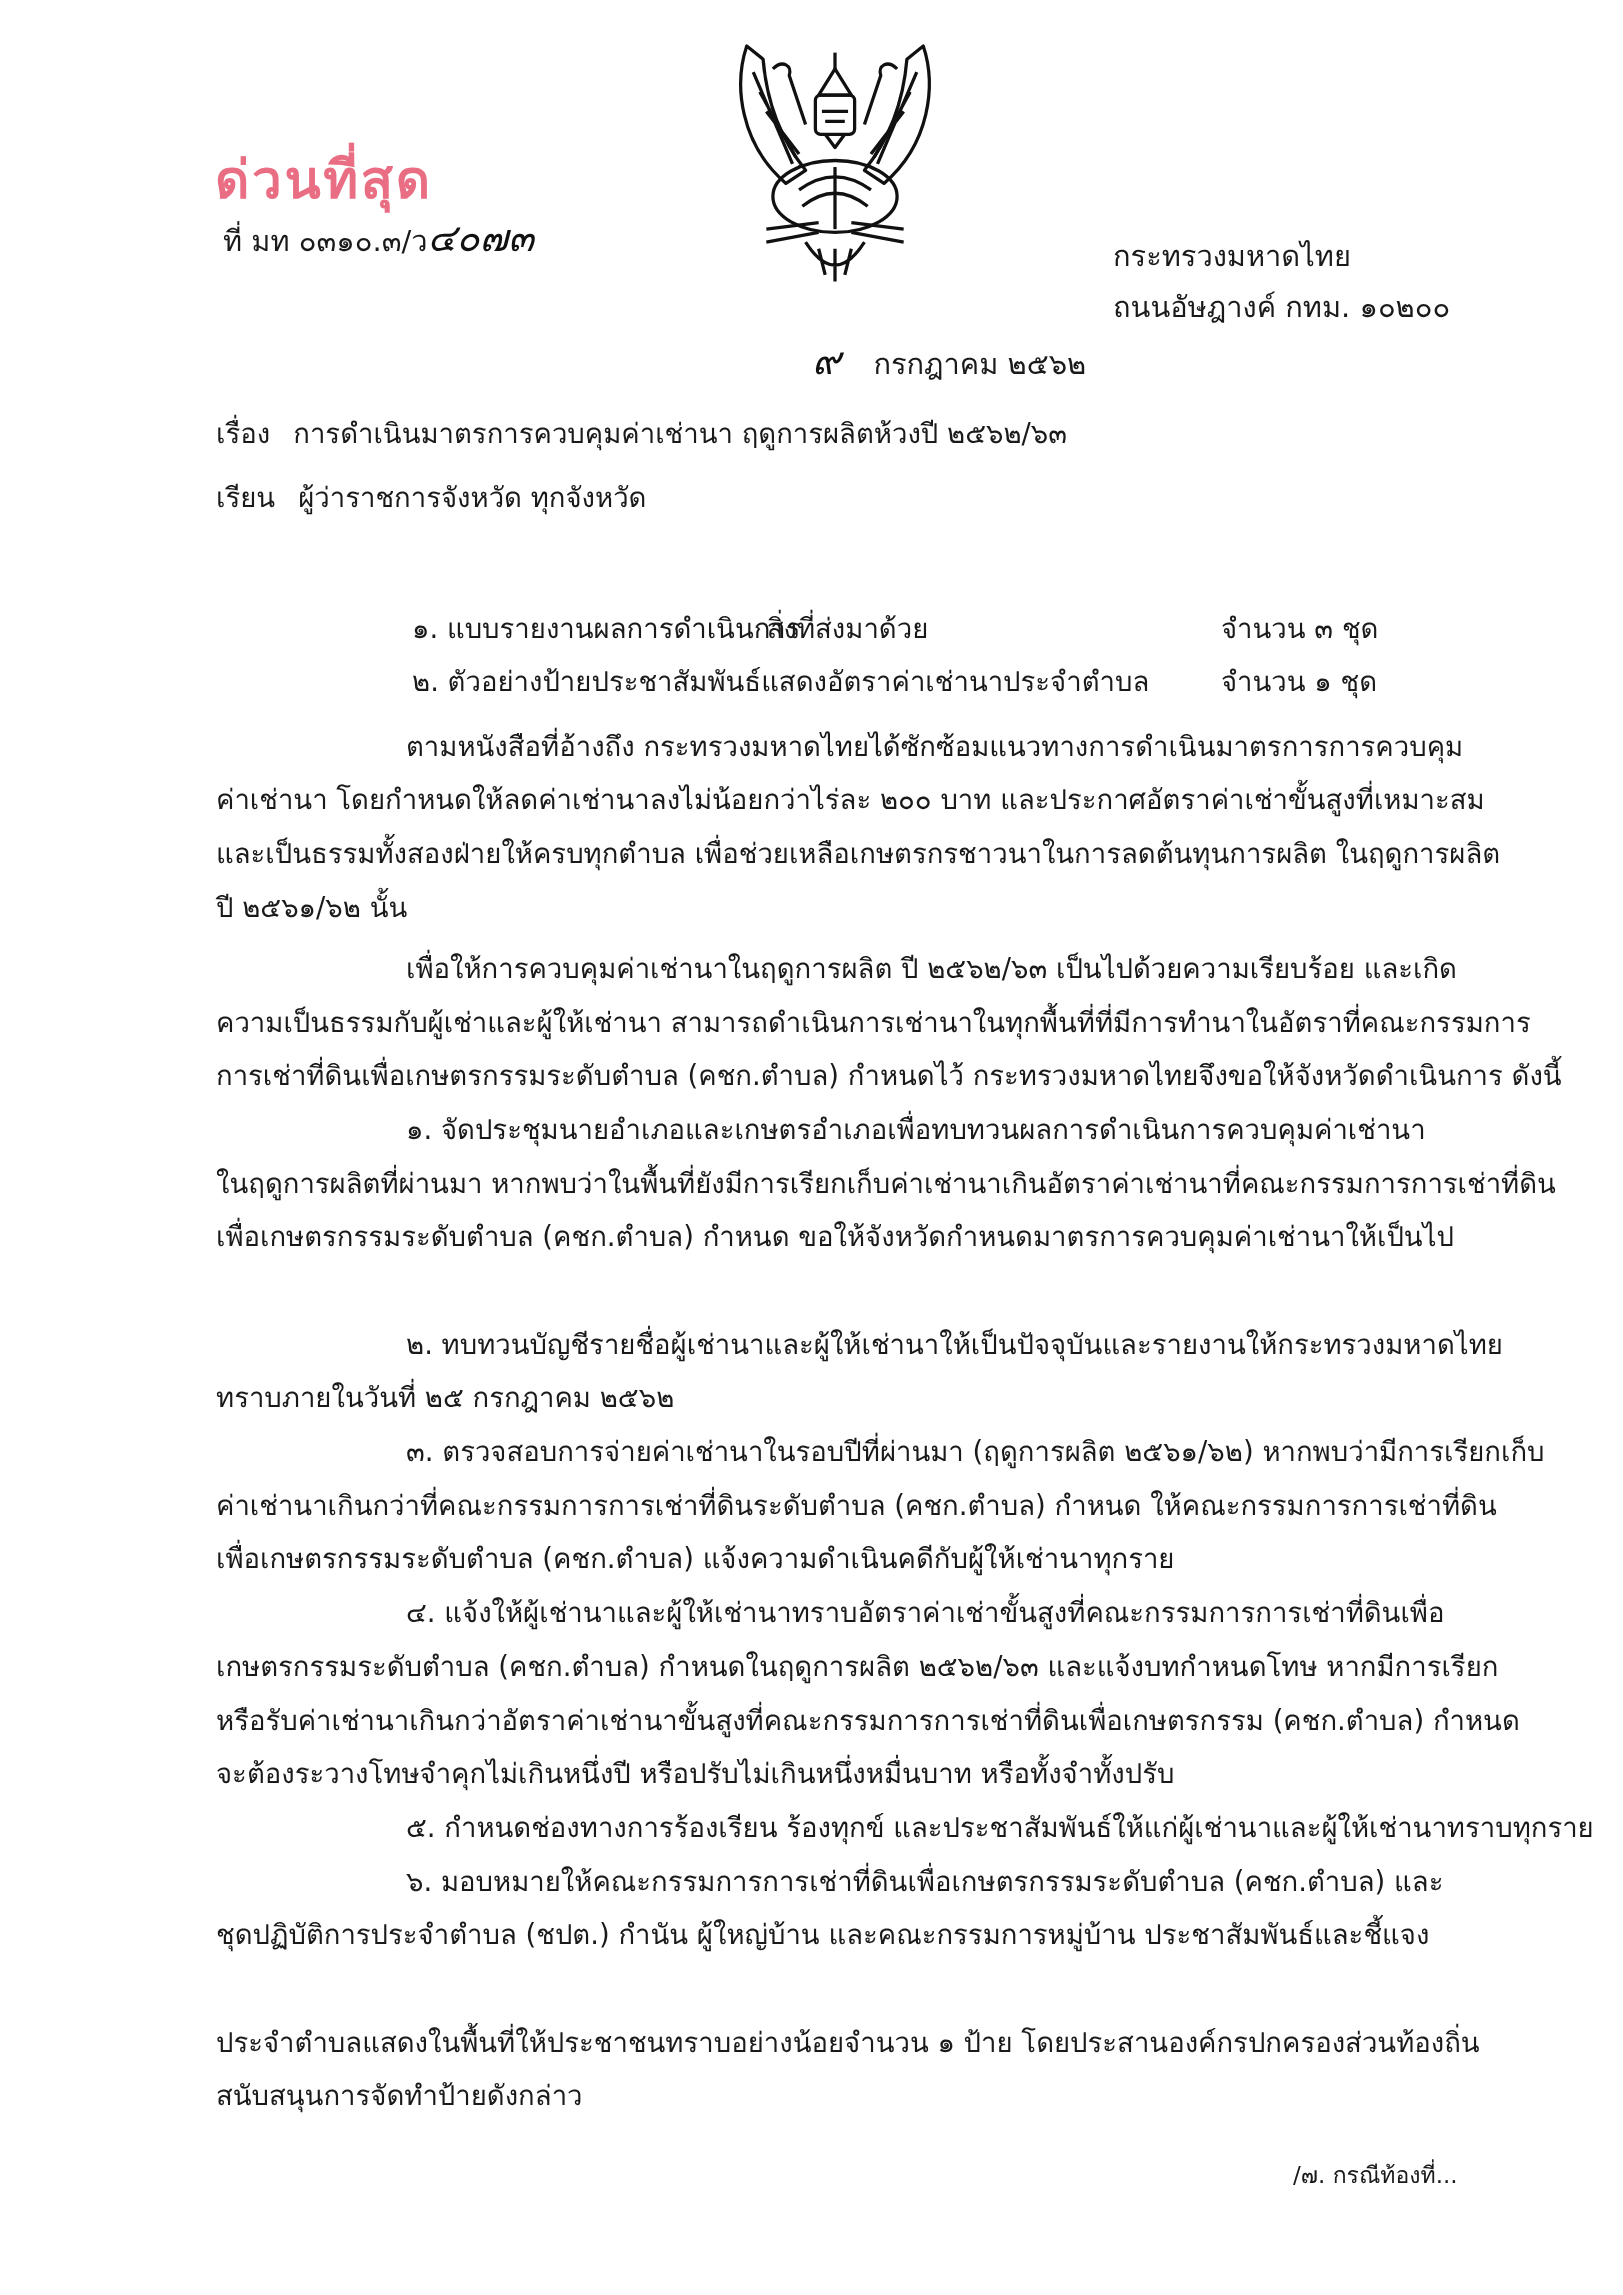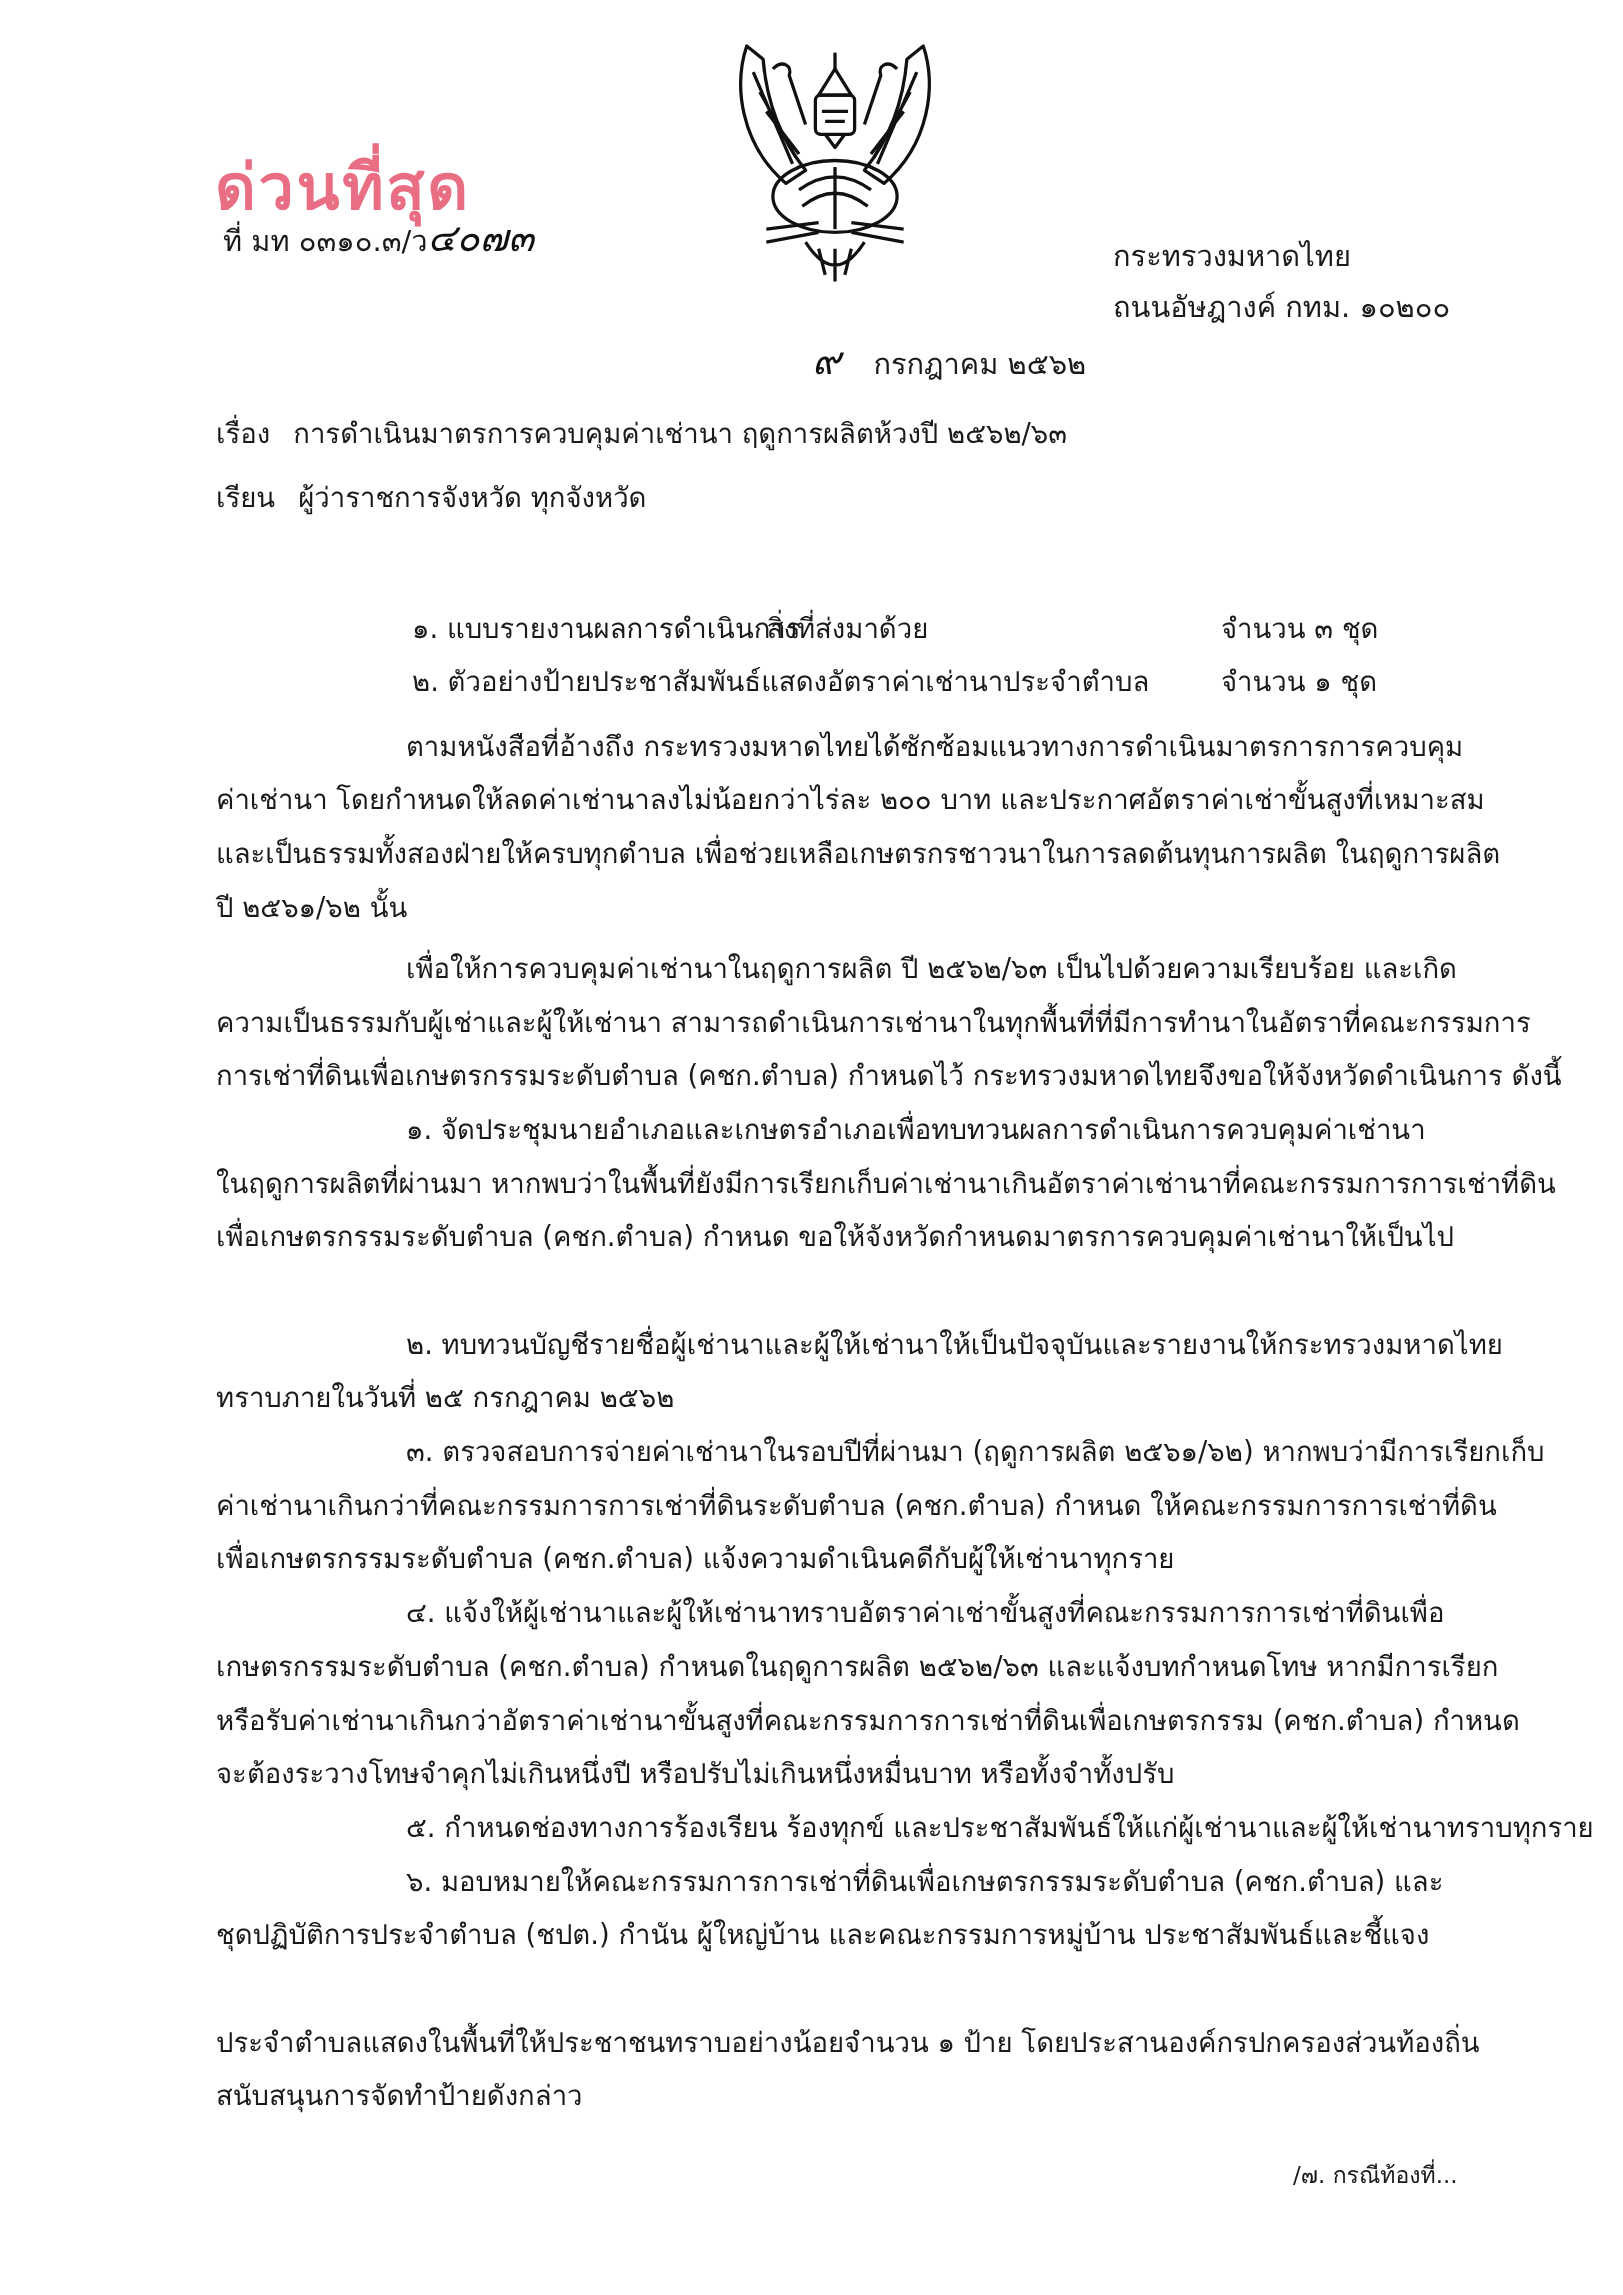--- a/index.html
+++ b/index.html
@@ -1,21 +1,21 @@
 <!DOCTYPE html>
 <html style="font-size:10.5px"><head>
 <meta charset="utf-8">
 <style>
   html, body { margin: 0; padding: 0; background: #ffffff; }
   body { width: 1623px; height: 2295px; position: relative; overflow: hidden;
          font-family: "DejaVu Sans", "Liberation Sans", sans-serif; color: #1a1a1a; }
   .page { position: absolute; left: 0; top: 0; width: 1623px; height: 2295px; background: #fff; }
   .abs { position: absolute; white-space: nowrap; }
   .txt { font-size: 27.5px; line-height: 44px; letter-spacing: 0px; }
-  .stamp { font-size: 63px; font-weight: bold; color: #e8627a; letter-spacing: 2.6px;
+  .stamp { font-size: 53px; font-weight: bold; color: #e8627a; letter-spacing: 2.6px;
            font-family: "DejaVu Sans", sans-serif; opacity: 0.92; }
   .hand { font-family: "DejaVu Serif", serif; font-size: 39px; color: #111; font-style: italic; }
   .emblem { position: absolute; left: 727px; top: 33px; width: 216px; height: 255px; }
   .line { position: absolute; left: 216px; width: 1263px; font-size: 27.5px; line-height: 39px; white-space: nowrap; }
   .indent { left: 406px; width: 1073px; }
 </style>
 </head>
 <body>
 
 <div class="page">

